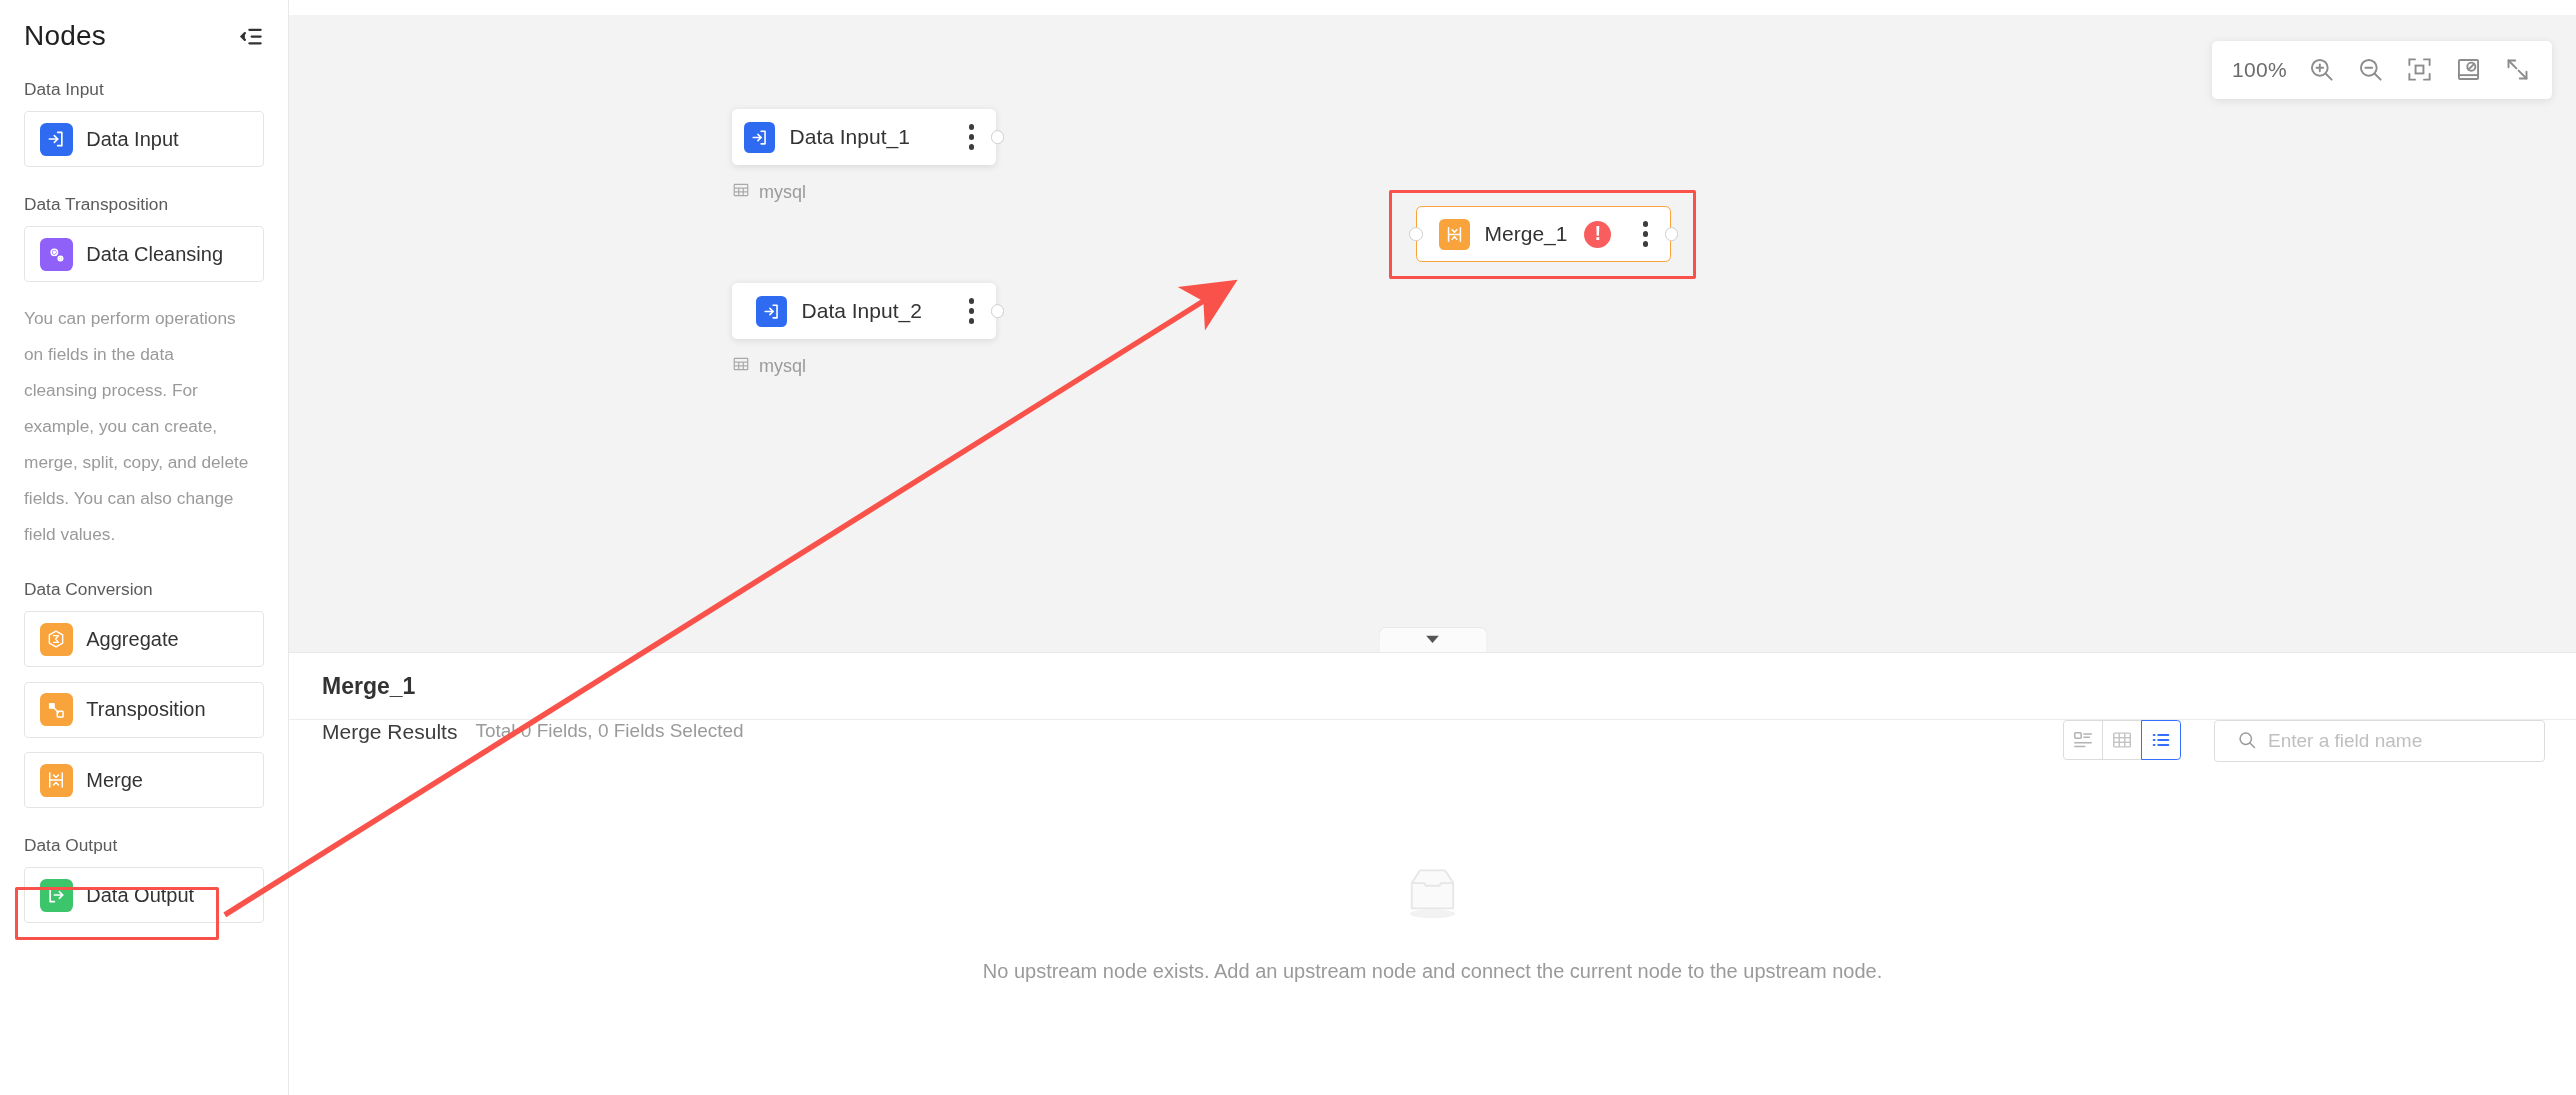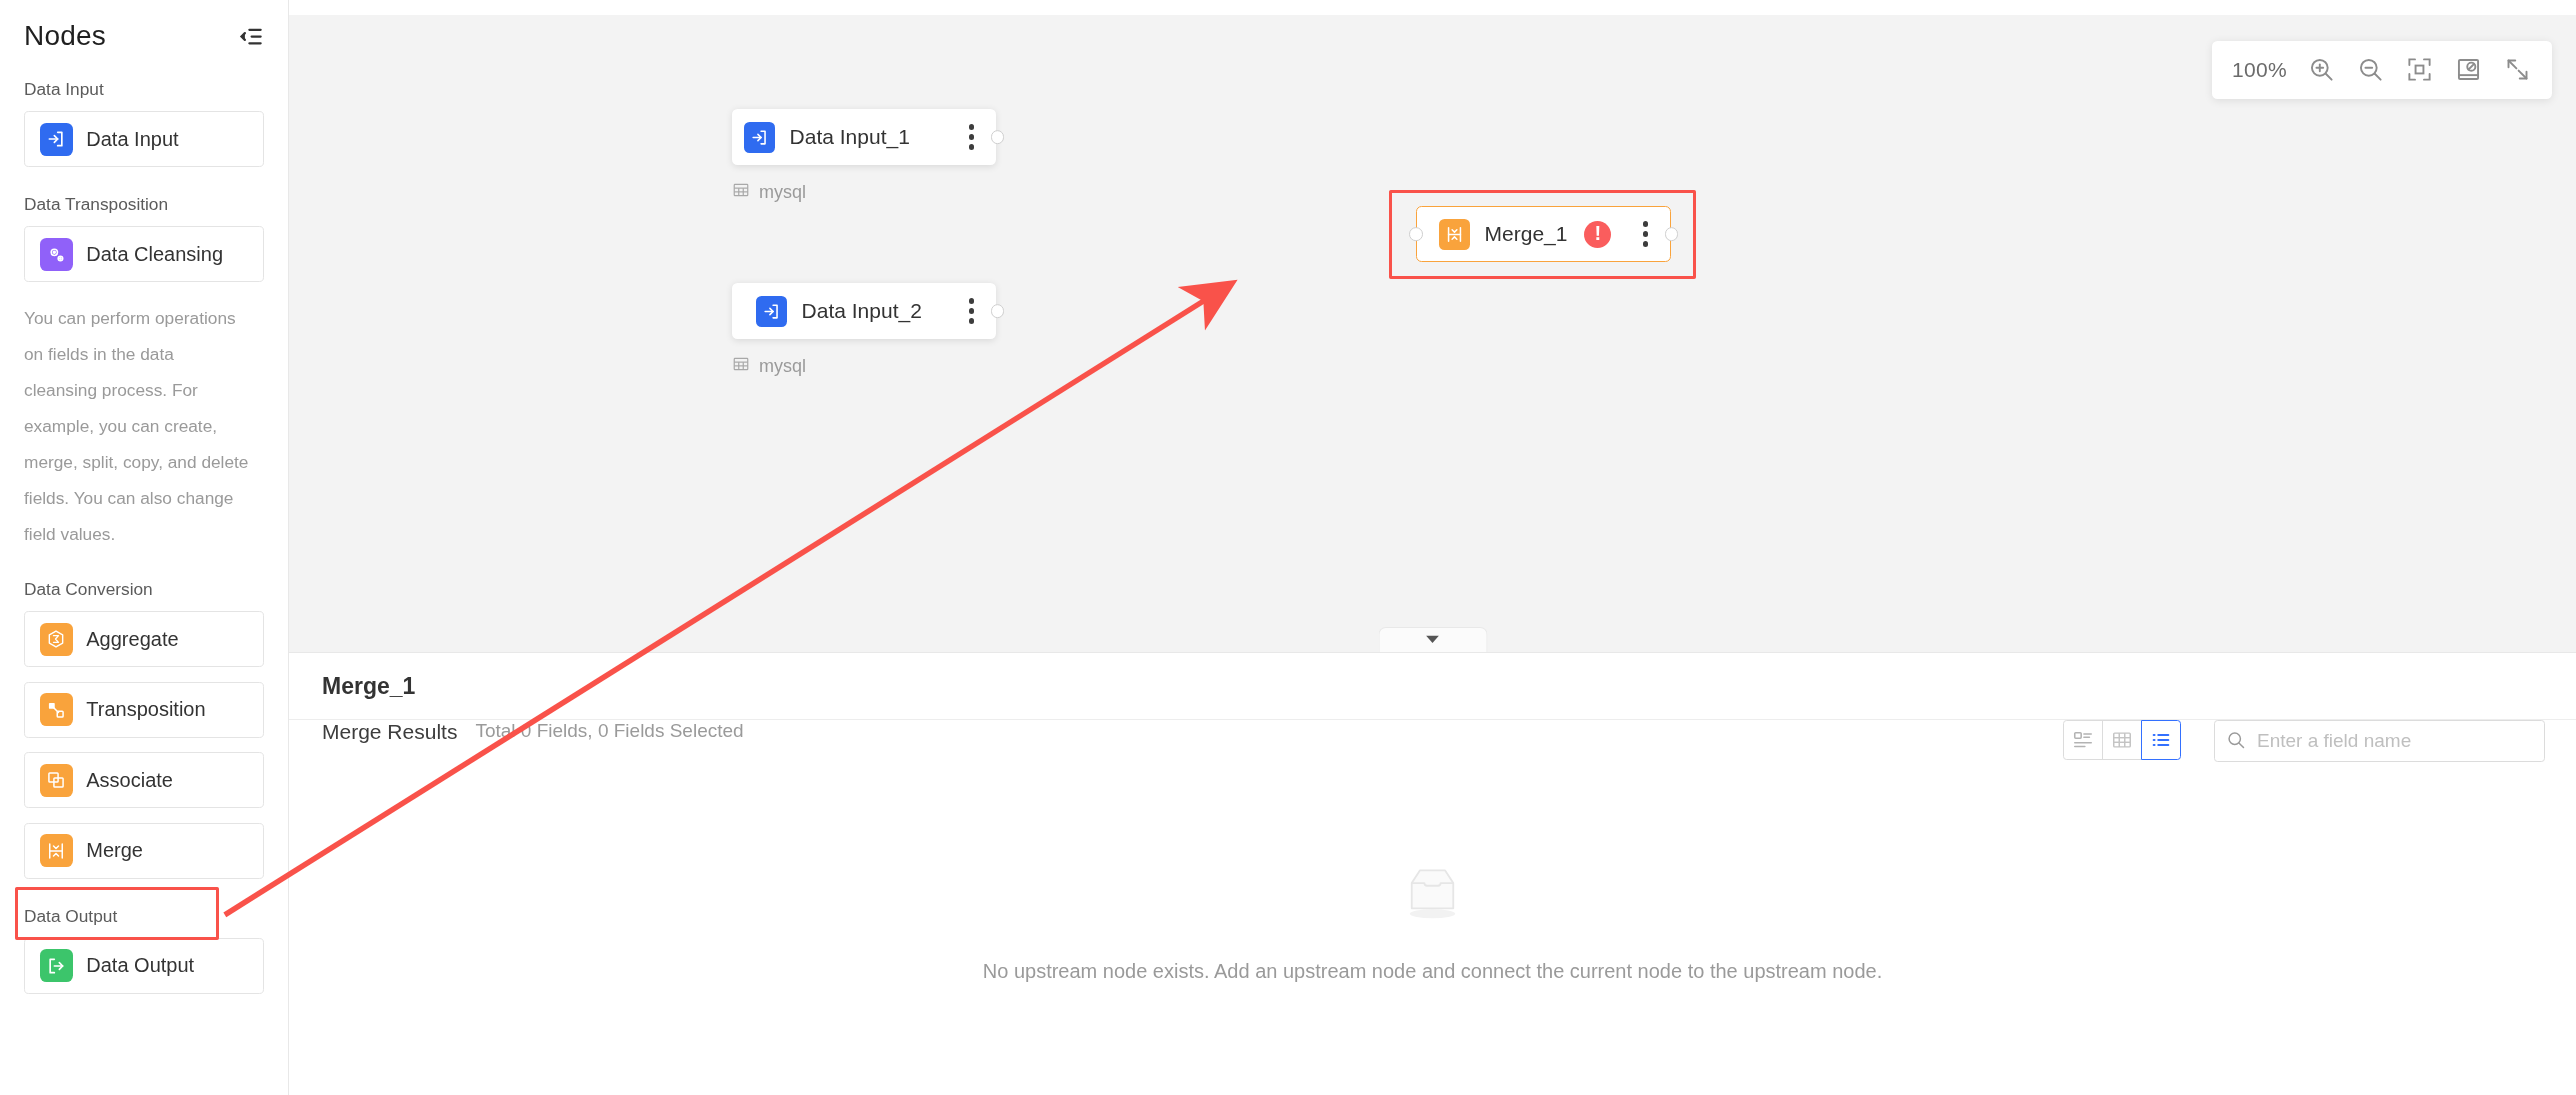--- a/index.html
+++ b/index.html
@@ -182,21 +182,21 @@
     cursor: pointer; margin-left: -0.9px;
   }
   .vt-btn:first-child { border-radius: 3.6px 0 0 3.6px; margin-left: 0; }
   .vt-btn:last-child  { border-radius: 0 3.6px 3.6px 0; }
   .vt-btn.active { border-color: #3370ff; z-index: 2; }
 
   .search-box {
     margin-left: 33px;
     width: 331px; height: 42px;
     border: 0.9px solid #dcdcdc; border-radius: 3.6px;
-    display: flex; align-items: center; padding: 0 11px; gap: 11px;
+    display: flex; align-items: center; padding: 0 22px; gap: 11px;
     background: #fff;
   }
   .search-box input {
     border: none; outline: none; font-size: 19px; color: #333;
     font-family: "Liberation Sans", sans-serif;
     flex: 1 1 auto; background: transparent;
   }
   .search-box input::placeholder { color: #bfbfbf; }
 
   .empty-state {
@@ -271,29 +271,20 @@
       <span class="ic ic-orange">
         <svg width="20" height="20" viewBox="0 0 24 24" fill="none" stroke="#fff" stroke-width="1.8">
           <rect x="3.5" y="3.5" width="7" height="7" rx="1" fill="#fff" stroke="none"></rect>
           <rect x="13.5" y="13.5" width="7" height="7" rx="1"></rect>
           <line x1="9" y1="9" x2="15" y2="15" stroke-linecap="round"></line>
         </svg>
       </span>
       <span class="lbl">Transposition</span>
     </div>
 
-    <div class="node-card">
-      <span class="ic ic-orange">
-        <svg width="20" height="20" viewBox="0 0 24 24" fill="none" stroke="#fff" stroke-width="1.8">
-          <rect x="3.5" y="3.5" width="11" height="11" rx="1"></rect>
-          <rect x="9.5" y="9.5" width="11" height="11" rx="1"></rect>
-        </svg>
-      </span>
-      <span class="lbl">Associate</span>
-    </div>
 
     <div class="node-card">
       <span class="ic ic-orange">
         <svg width="20" height="20" viewBox="0 0 24 24" fill="none" stroke="#fff" stroke-width="1.8" stroke-linecap="round" stroke-linejoin="round">
           <line x1="4.5" y1="3.5" x2="4.5" y2="20.5"></line>
           <line x1="19.5" y1="3.5" x2="19.5" y2="20.5"></line>
           <line x1="4.5" y1="12" x2="19.5" y2="12"></line>
           <polyline points="9,6 12,9 15,6"></polyline>
           <polyline points="9,18 12,15 15,18"></polyline>
         </svg>

